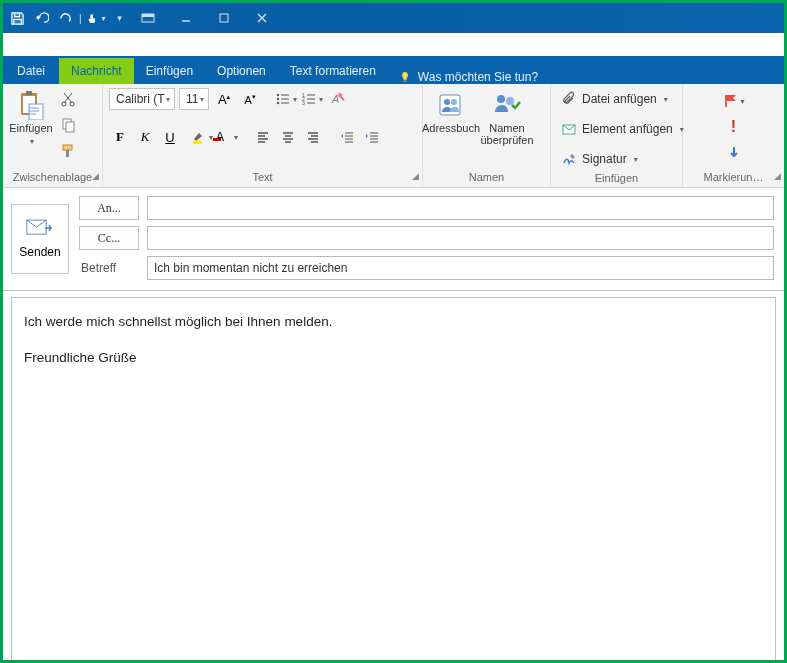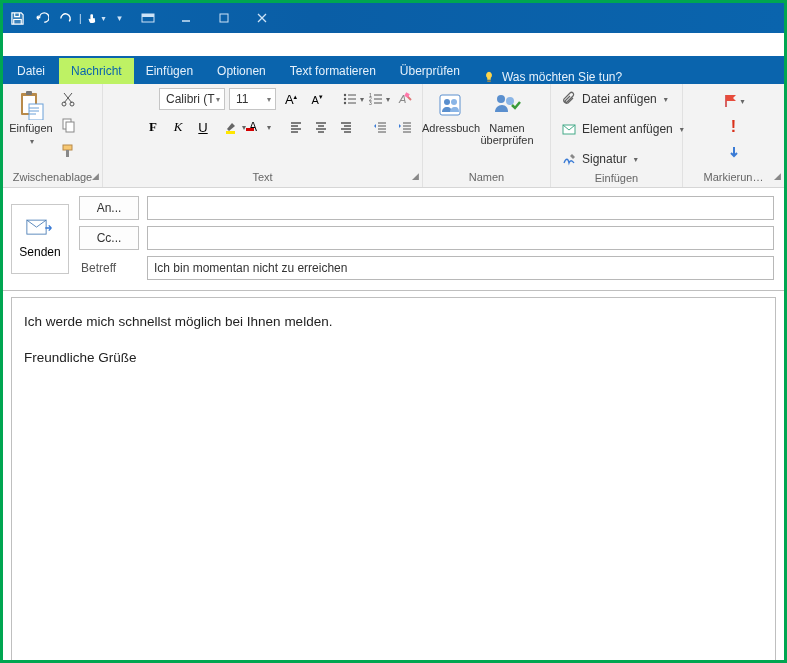--- a/index.html
+++ b/index.html
@@ -10,58 +10,58 @@
 .qat { display:flex; gap:4px; align-items:center; }
 .qat .qicon { width:20px; height:20px; display:flex; align-items:center; justify-content:center; cursor:pointer; }
 .titlebar .title { flex:1; text-align:center; font-size:12px; color:#d9ecff; }
 .wincontrols { display:flex; gap:2px; }
 .wincontrols .wbtn { width:36px; height:24px; display:flex; align-items:center; justify-content:center; cursor:pointer; color:#cde3f7; }
 
 
 .tabsrow { height:28px; background:#0a64ad; display:flex; align-items:flex-end; color:#fff; font-size:12px;margin-top:23px; }
 .tab { padding:6px 12px 6px 12px; cursor:pointer; color:#e6f1fb; }
 .tab.file { padding:6px 14px; background:#0a64ad; }
-.tab.active { background:#bef264; color:#0a64ad; }
+.tab.active { background:#84cc16; color:#0a64ad; }
 .tell { display:flex; align-items:center; gap:6px; padding:0 10px; color:#e6f1fb; }
 .bulb { width:14px; height:14px; }
 
 
 .ribbon { height:104px; background:#f3f3f3; border-bottom:1px solid #d6d6d6; display:flex; }
 .group { border-right:1px solid #e1e1e1; padding:4px 6px 0 6px; display:flex; flex-direction:column; justify-content:space-between; position:relative; }
 .group .label { text-align:center; font-size:11px; color:#666; height:18px; line-height:16px; white-space:nowrap; }
 .group .label .dl { position:absolute; right:3px; bottom:3px; font-size:9px; color:#888; }
 .gbody { flex:1; display:flex; align-items:flex-start; gap:4px; }
 
 .bigbtn { width:44px; display:flex; flex-direction:column; align-items:center; gap:2px; cursor:pointer; padding-top:2px;}
 .bigbtn .ic { width:30px; height:30px; display:flex; align-items:center; justify-content:center; }
 .bigbtn .lbl { font-size:11px; color:#333; text-align:center; line-height:12px; }
 
 .stackv { display:flex; flex-direction:column; gap:4px; }
 .smbtn { width:22px; height:22px; display:flex; align-items:center; justify-content:center; cursor:pointer; border-radius:2px;}
 .fontbox { border:1px solid #c5c5c5; background:#fff; height:22px; font-size:12px; padding:0 4px 0 6px; display:flex; align-items:center; color:#333; }
 .fontname { width:66px; justify-content:space-between;}
-.fontsize { width:47px; justify-content:space-between;}
+.fontsize { width:30px; justify-content:space-between;}
 
 .row { display:flex; gap:2px; align-items:center; }
 
 .attachrow { display:flex; align-items:center; gap:5px; font-size:12px; color:#333; cursor:pointer; height:22px; padding:0 4px; white-space:nowrap;}
 
 .markg { width:56px; }
 
 .caret { font-size:8px; color:#666; margin-left:2px;}
 
 
 .compose { display:flex; border-bottom:1px solid #bfbfbf; background:#fff; }
 .sendcol { width:74px; border-right:0; display:flex; flex-direction:column; align-items:center; justify-content:center; padding:8px 6px; }
 .sendbox { border:1px solid #c9c9c9; width:58px; height:70px; display:flex; flex-direction:column; align-items:center; justify-content:center; gap:8px; cursor:pointer;}
 .sendic { width:28px; height:18px; }
 
 .fieldscol { flex:1; padding:8px 10px 8px 2px; }
 .frow { display:flex; align-items:center; gap:8px; margin-bottom:6px; }
-.fbtn { width:60px; height:24px; border:1px solid #c0c0c0; background:#fdfdfd; font-size:12px; color:#333; cursor:pointer; display:flex; align-items:center; justify-content:center;}
+.fbtn { width:60px; height:24px; border:1px solid #c0c0c0; background:#fdfdfd; font-size:12px; color:#333; cursor:pointer; display:flex; align-items:center; justify-content:center;font-family:Liberation Serif, serif;}
 .flabel { width:60px; font-size:12px; color:#555; text-align:left; padding-left:2px;}
 .finput { flex:1; height:24px; border:1px solid #b8b8b8; background:#fff; font-size:12px; padding:2px 6px; color:#333; }
 
 .body { margin:6px 8px 8px 8px; height:398px; border:1px solid #bfbfbf; padding:14px 12px; font-size:13.5px; color:#222; line-height:1.5; }
 .body p { margin-bottom:16px; }
 
 svg { display:block; }
 .dd { font-size:8px; color:#777; }
 </style>
 </head>
@@ -120,21 +120,20 @@
       </div>
   </div>
 </div>
 
 <div class="tabsrow">
   <div class="tab file">Datei</div>
   <div class="tab active">Nachricht</div>
   <div class="tab">Einfügen</div>
   <div class="tab">Optionen</div>
   <div class="tab">Text formatieren</div>
-  <div class="tab">Überprüfen</div>
   <div class="tell">
     <svg class="bulb" viewBox="0 0 16 16">
         <path fill="#ffd54a" d="M8 2a4 4 0 00-2 7v2h4v-2a4 4 0 00-2-7z"></path>
         <rect x="6" y="12" width="4" height="1.5" fill="#b9923a"></rect>
       </svg>
     <span>Was möchten Sie tun?</span>
   </div>
 </div>
 
 <div class="ribbon">
@@ -172,21 +171,21 @@
               <rect x="3" y="2" width="9" height="5" fill="#f7c873" stroke="#b88a4a"></rect>
               <rect x="6" y="7" width="3" height="7" fill="#888"></rect>
             </svg>
           </div>
       </div>
     </div>
     <div class="label"><span>Zwischenablage</span><span class="dl">◢</span></div>
   </div>
 
   <div class="group" style="width:320px">
-    <div class="gbody" style="flex-direction:column; gap:6px; width:100%;align-items:flex-end;">
+    <div class="gbody" style="flex-direction:column; gap:16px; width:100%;">
       <div class="row" style="gap:4px;">
         <div class="fontbox fontname">
             <span>Calibri (T</span>
             <span class="dd">▾</span>
           </div>
         <div class="fontbox fontsize">
             <span>11</span>
             <span class="dd">▾</span>
           </div>
         <div class="smbtn">

